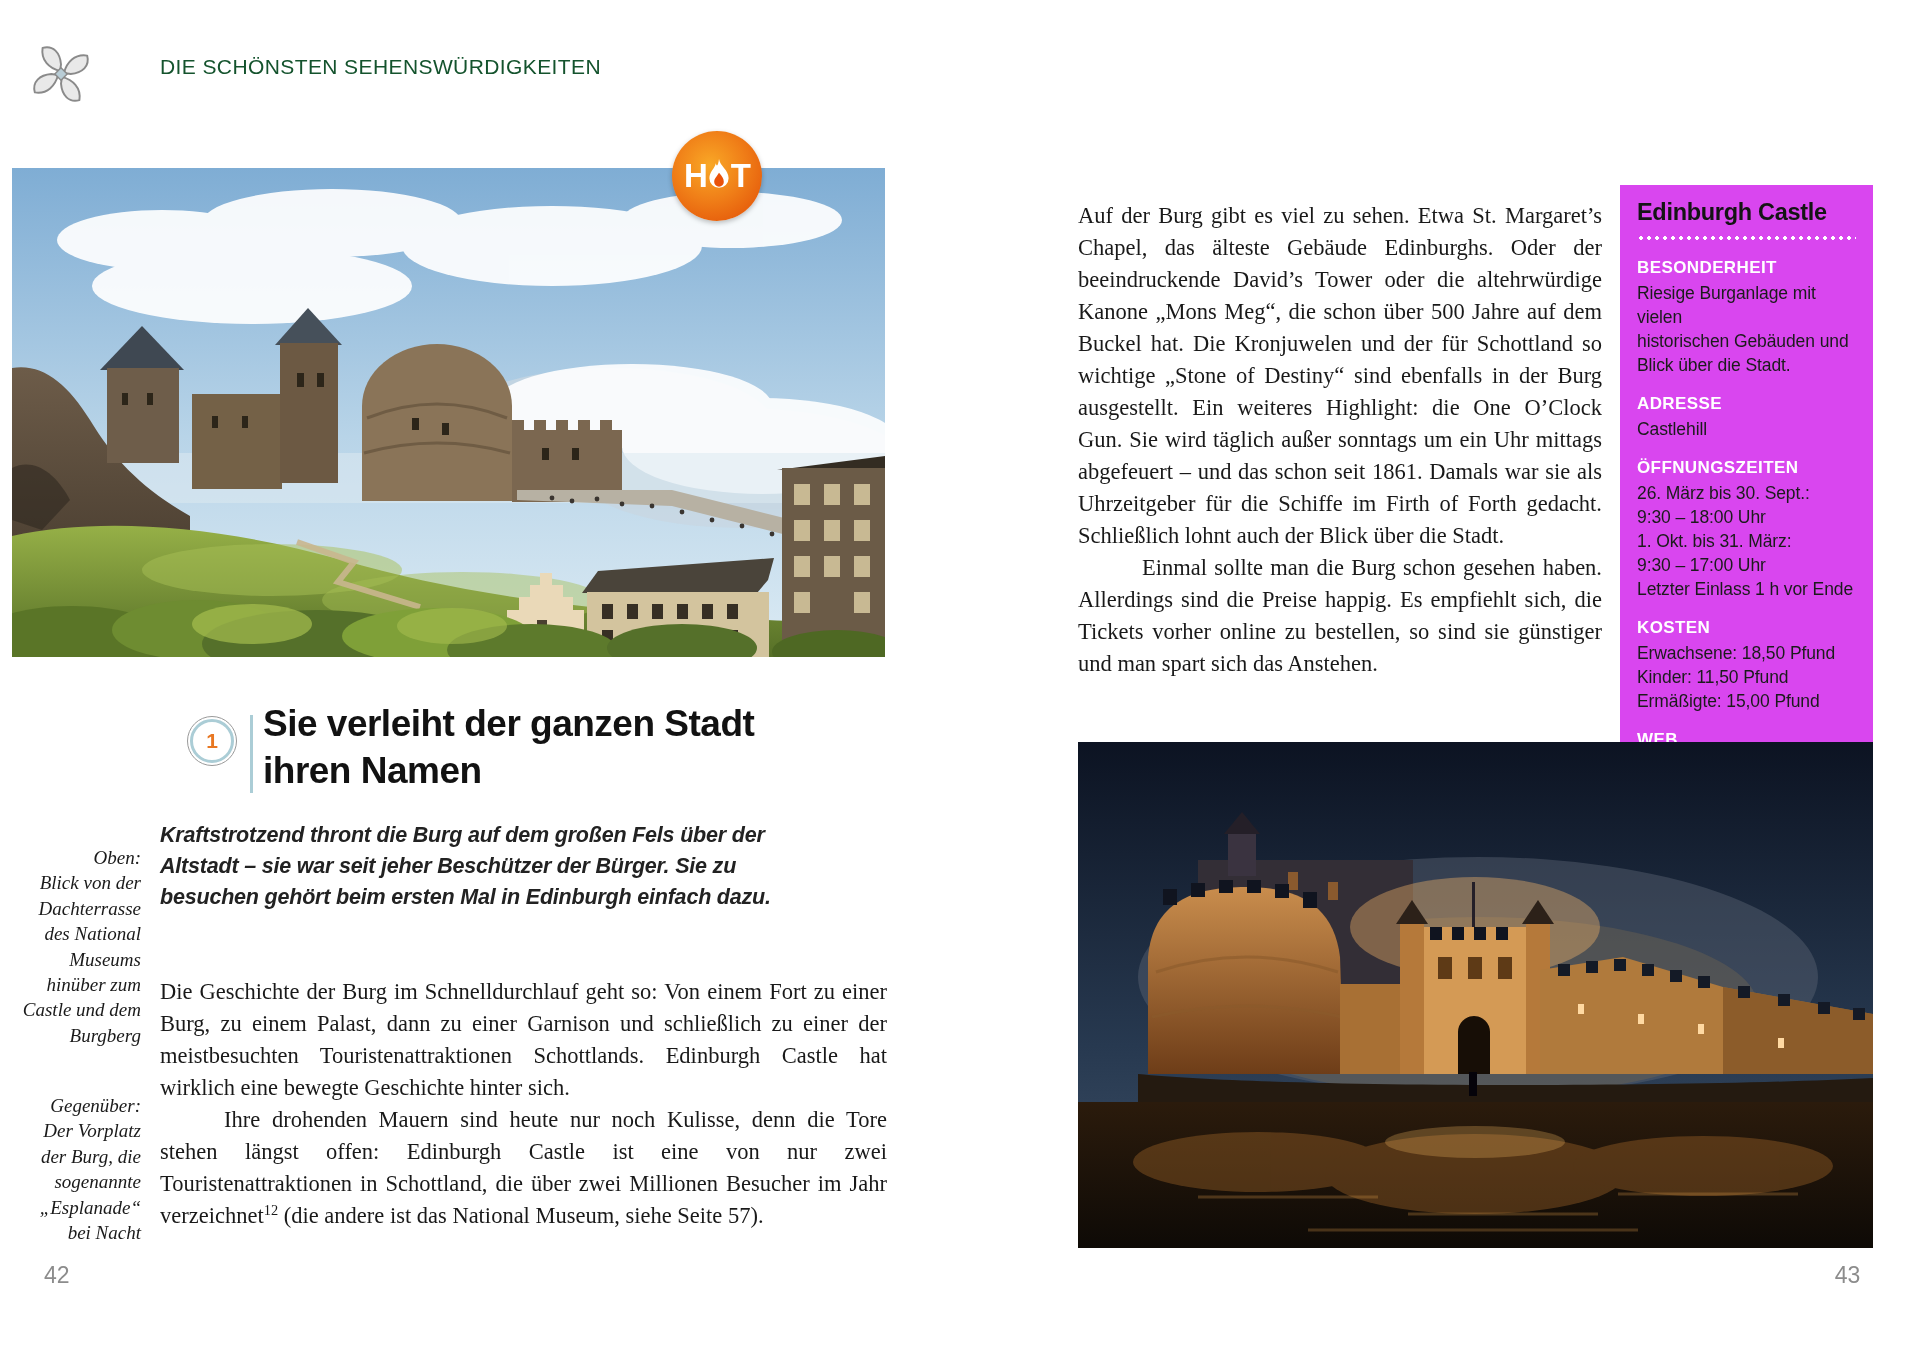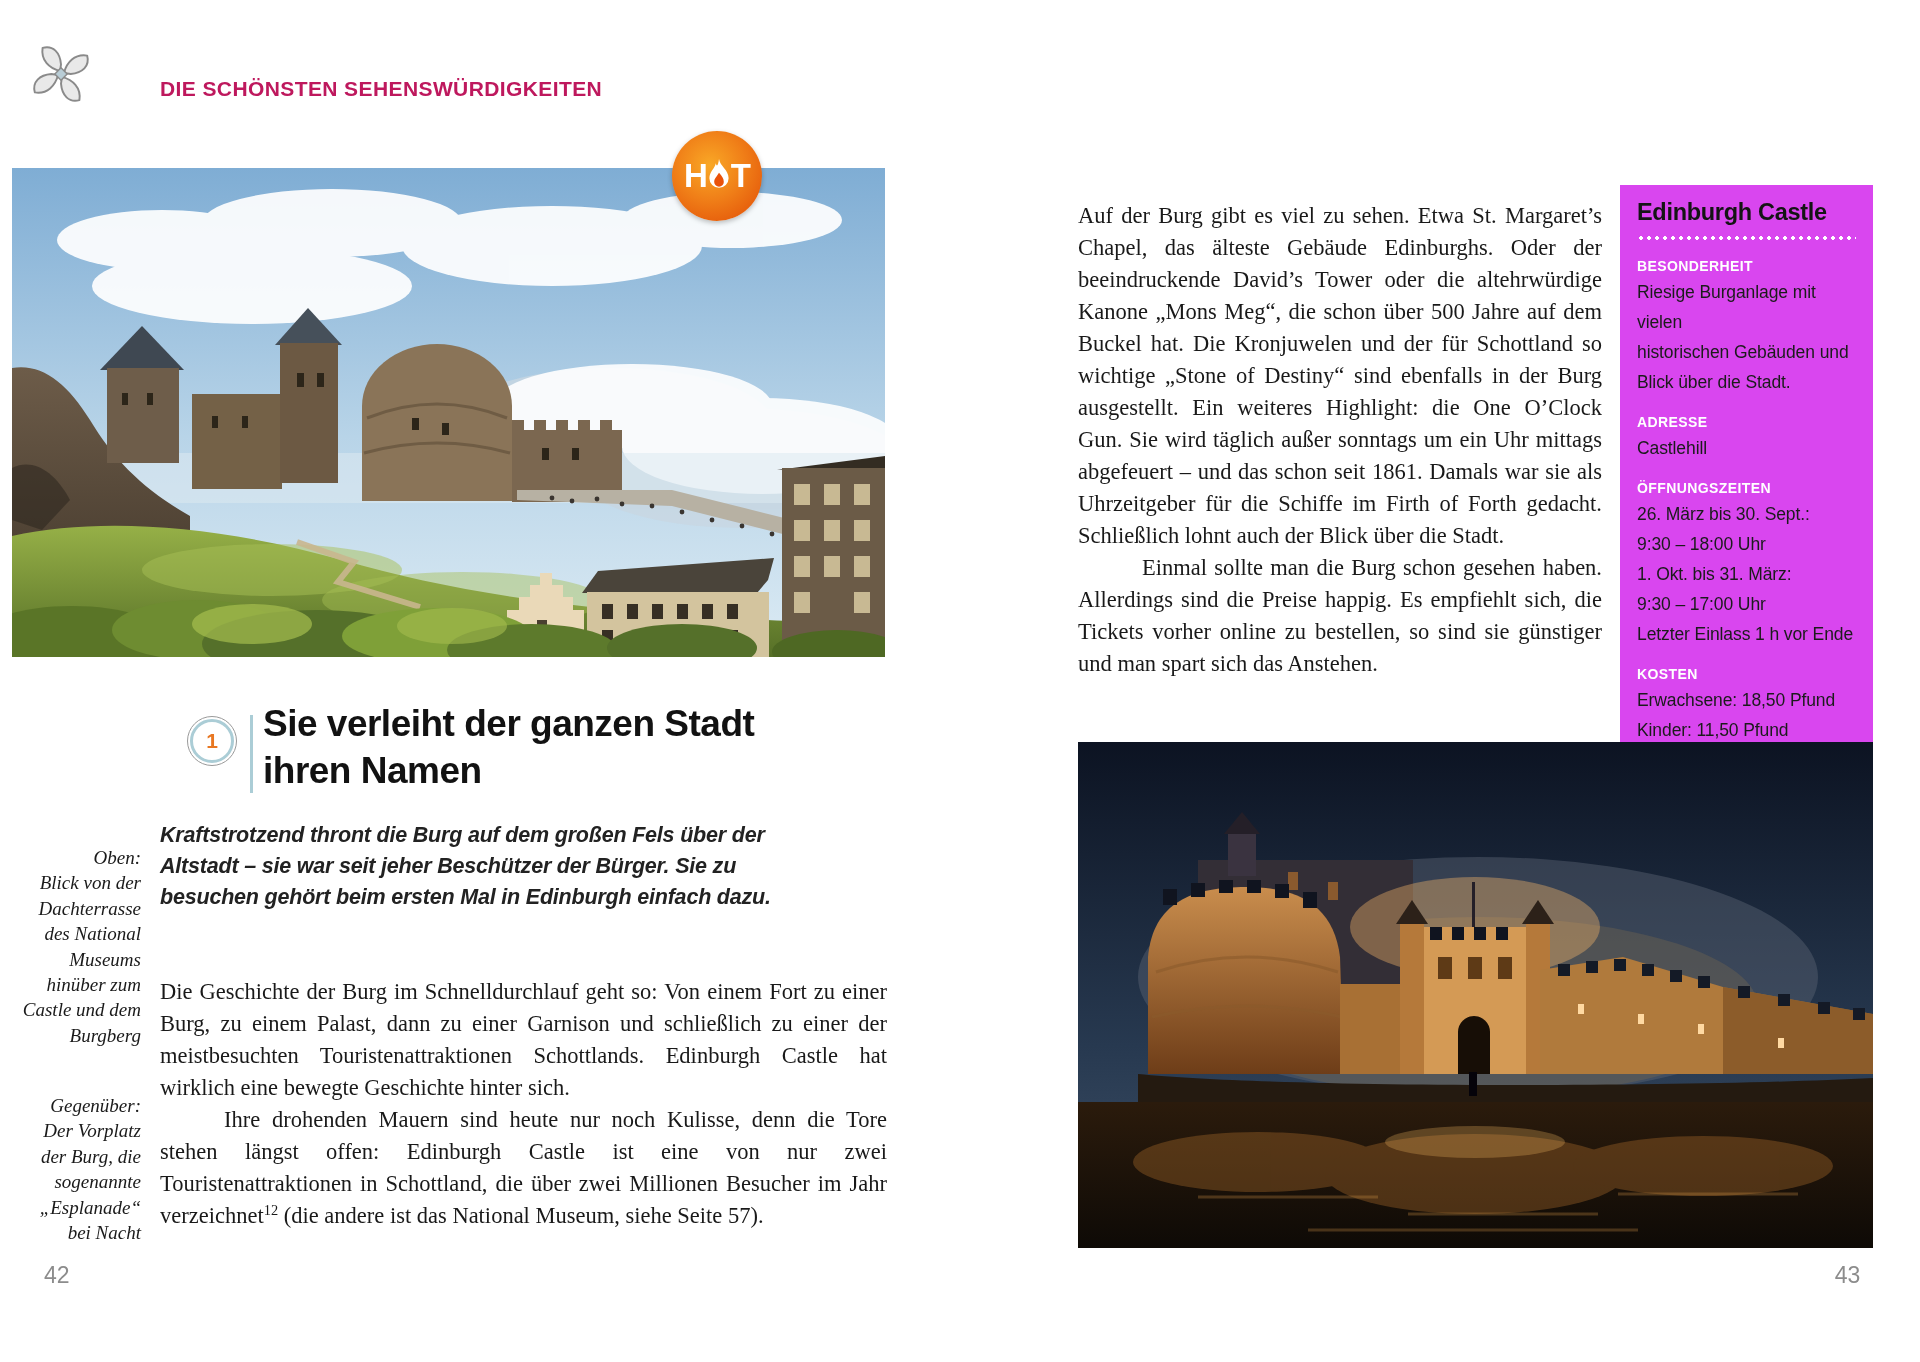--- a/index.html
+++ b/index.html
@@ -1,22 +1,22 @@
 <!DOCTYPE html>
 <html><head>
 <meta charset="utf-8">
 <style>
   html,body{margin:0;padding:0;background:#ffffff;}
   .spread{position:relative;width:1920px;height:1362px;background:#ffffff;overflow:hidden;
           font-family:"Liberation Sans","DejaVu Sans",sans-serif;}
 
   
   .logo{position:absolute;left:30px;top:42px;width:62px;height:64px;}
-  .kicker{position:absolute;left:160px;top:55px;font-size:21px;font-weight:bold;
-          letter-spacing:.4px;color:#be185d;margin-top:22px;}
+  .kicker{position:absolute;left:160px;top:55px;font-size:21px;font-weight:normal;
+          letter-spacing:.4px;color:#14532d;}
 
   
   .day-photo{position:absolute;left:12px;top:168px;width:873px;height:489px;overflow:hidden;}
   .hot-badge{position:absolute;left:672px;top:131px;width:90px;height:90px;border-radius:50%;
              background:radial-gradient(circle at 42% 38%, #f9a826 0%, #f07f18 45%, #e04a05 100%);
              box-shadow:0 2px 5px rgba(0,0,0,.25);
              display:flex;align-items:center;justify-content:center;color:#fff;
              font-weight:bold;font-size:33px;letter-spacing:-1px;}
   .hot-badge svg{width:26px;height:32px;margin:0 -1px 2px -1px;}
 
@@ -50,22 +50,22 @@
   .pn-left{left:44px;top:1262px;}
   .pn-right{left:1822px;top:1262px;width:51px;text-align:center;}
 
   
   .infobox{position:absolute;left:1620px;top:185px;width:253px;background:#d946ef;
            box-sizing:border-box;padding:14px 17px 24px 17px;}
   .ib-title{font-size:23.5px;font-weight:bold;color:#141414;letter-spacing:-.3px;margin:0 0 9px 0;}
   .ib-dots{height:6px;margin-bottom:2px;
            background-image:radial-gradient(circle,#ffffff 1.7px,rgba(255,255,255,0) 2.1px);
            background-size:8px 6px;background-repeat:repeat-x;background-position:0 50%;}
-  .ib-label{margin:17px 0 3px 0;font-size:14px;font-weight:bold;color:#ffffff;letter-spacing:.4px;}
-  .ib-text{font-size:17.5px;line-height:30px;color:#1b1b1b;white-space:pre-line;letter-spacing:-.1px;}
+  .ib-label{margin:17px 0 3px 0;font-size:17px;font-weight:bold;color:#ffffff;letter-spacing:.4px;}
+  .ib-text{font-size:17.5px;line-height:24px;color:#1b1b1b;white-space:pre-line;letter-spacing:-.1px;}
 
   
   .night-photo{position:absolute;left:1078px;top:742px;width:795px;height:506px;overflow:hidden;}
 </style>
 </head>
 <body>
 
 <div class="spread">
 
   <div class="logo">

